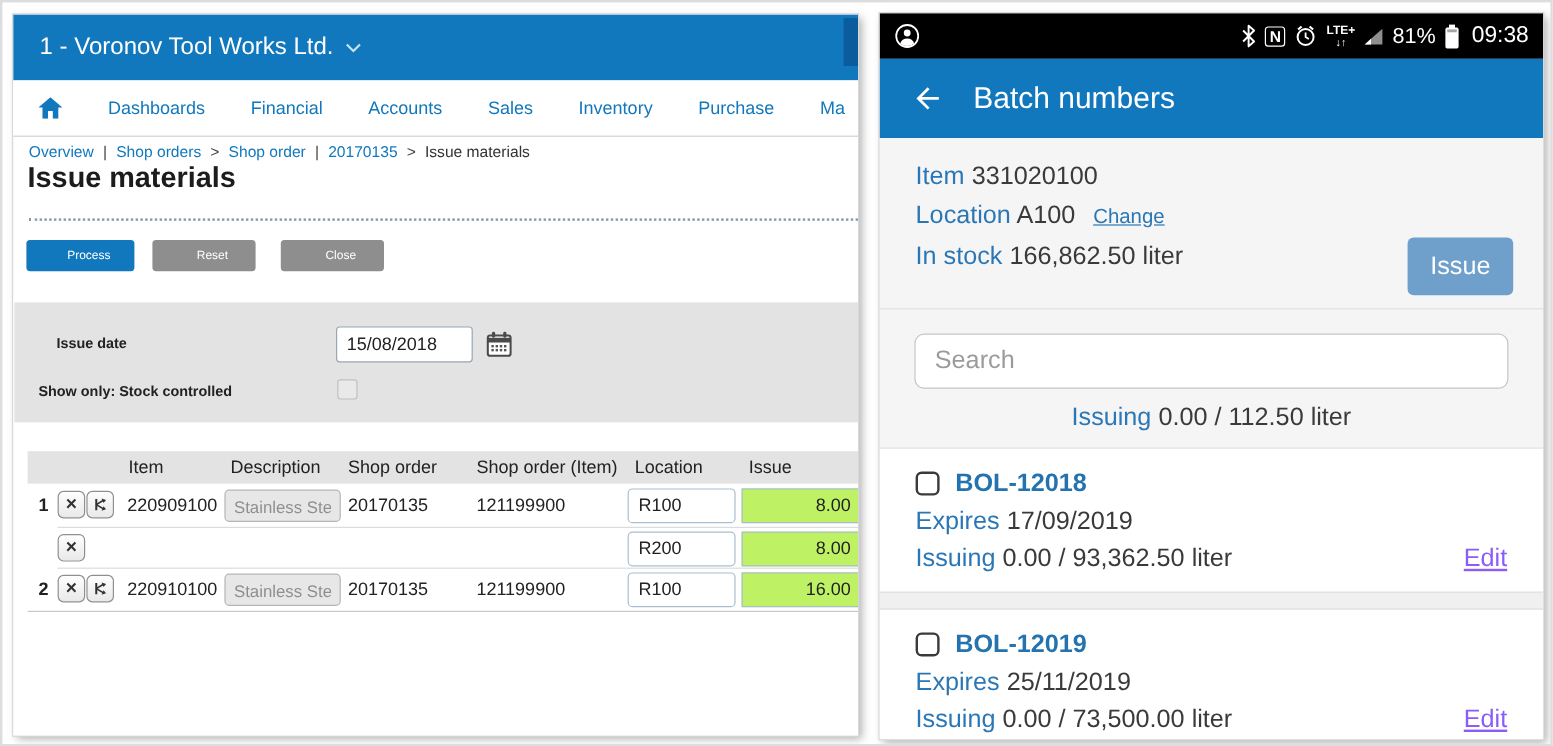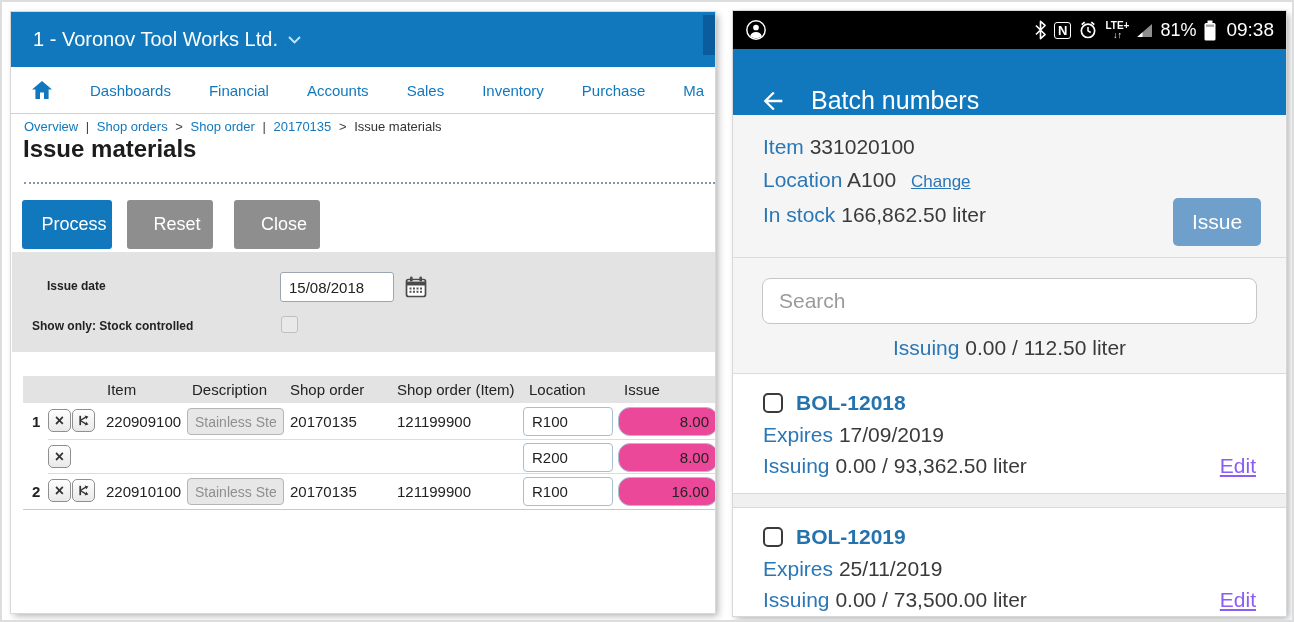--- a/index.html
+++ b/index.html
@@ -17,21 +17,21 @@
   .topnav{position:absolute;left:0;top:55px;right:0;height:46px;background:#fff;
           border-bottom:1px solid #d0d0d0;display:flex;align-items:center;padding-left:21px;gap:38px;}
   .topnav a{color:#1278bd;font-size:15px;text-decoration:none;white-space:nowrap;cursor:pointer;}
   .home{display:inline-flex;align-items:center;cursor:pointer;}
   .crumbs{position:absolute;left:13px;top:107px;font-size:13px;color:#333;white-space:nowrap;}
   .crumbs a{color:#1278bd;text-decoration:none;cursor:pointer;}
   .crumbs .sep{color:#444;margin:0 4px;}
   .erp h1{position:absolute;left:12px;top:123px;margin:0;font-size:24px;font-weight:700;color:#1c1c1c;}
   .dotted{position:absolute;left:13px;right:0;top:170px;border-top:2px dotted #8699ab;height:0;}
   .toolbar{position:absolute;left:11px;top:188px;display:flex;}
-  .btn{height:49px;border:none;border-radius:3px;color:#fff;font-size:18px;cursor:pointer;
+  .btn{height:26px;border:none;border-radius:3px;color:#fff;font-size:10px;cursor:pointer;
        font-family:inherit;display:inline-flex;align-items:center;justify-content:center;padding-left:20px;}
   .btn.primary{background:#1278bd;width:90px;margin-right:15px;}
   .btn.gray{background:#8e8e8e;}
   .btn.reset{width:86px;margin-right:21px;}
   .btn.close{width:86px;}
   .filterbox{position:absolute;left:1px;right:0;top:240px;height:100px;background:#e3e3e3;}
   .flabel{position:absolute;font-size:12px;font-weight:700;color:#222;}
   .datein{position:absolute;left:268px;top:20px;width:114px;height:30px;box-sizing:border-box;
           border:1px solid #9aa7b2;border-radius:3px;font-size:15px;padding:0 8px;color:#222;
           font-family:inherit;background:#fff;}
@@ -53,40 +53,40 @@
   .cell{position:absolute;line-height:35px;font-size:15px;color:#222;white-space:nowrap;}
   .c-item{left:95px;width:76px;overflow:hidden;}
   .c-so{left:279px;} .c-soi{left:386px;}
   .desc{position:absolute;left:176px;top:4px;width:97px;height:27px;box-sizing:border-box;
         border:1px solid #b5b5b5;border-radius:4px;background:#e7e7e7;color:#8f8f8f;font-size:14px;
         padding:0 7px;font-family:inherit;overflow:hidden;}
   .loc{position:absolute;left:512px;top:3px;width:90px;height:29px;box-sizing:border-box;
        border:1px solid #a9bed0;border-radius:4px;font-size:15px;padding:0 8px;color:#222;
        font-family:inherit;background:#fff;}
   .iss{position:absolute;left:607px;top:3px;width:100px;height:29px;box-sizing:border-box;
-       border:1px solid #a9bed0;border-radius:12px;font-size:15px;padding:0 8px;color:#222;
-       text-align:right;font-family:inherit;background:#ec4899;}
+       border:1px solid #a9bed0;border-radius:0;font-size:15px;padding:0 8px;color:#222;
+       text-align:right;font-family:inherit;background:#bef264;}
   .rsep{position:absolute;left:37px;right:0;height:1px;background:#dcdcdc;}
   .rsep.bottom{left:12px;background:#c9c9c9;}
 
   
   .phone{left:731px;top:9px;width:553px;height:605px;background:#f5f5f5;}
   .sbar{position:absolute;left:0;top:0;right:0;height:38px;background:#000;color:#fff;
         display:flex;align-items:center;padding:0 12px;gap:7px;box-sizing:border-box;}
   .spacer{flex:1;}
   .sic{display:inline-flex;align-items:center;}
   .nfc{font-size:13px;font-weight:700;border:1.5px solid #fff;border-radius:3px;padding:0 3px;
        line-height:15px;}
   .datause{display:inline-flex;flex-direction:column;align-items:center;line-height:1;}
   .datause b{font-size:10px;font-weight:700;}
   .datause i{font-style:normal;font-size:9px;margin-top:0;}
   .pct{font-size:18px;}
   .clock{font-size:19px;margin-left:2px;}
   .phead{position:absolute;left:0;top:38px;right:0;height:66px;background:#1278bd;color:#fff;
-         display:flex;align-items:flex-end;padding-left:26px;box-sizing:border-box;}
+         display:flex;align-items:center;padding-left:26px;box-sizing:border-box;}
   .back{display:inline-flex;cursor:pointer;}
   .ptitle{font-size:25px;margin-left:24px;}
   .summary{position:absolute;left:0;top:104px;right:0;height:143px;background:#f5f5f5;
            border-bottom:1px solid #dcdcdc;box-sizing:border-box;padding:15px 0 0 30px;font-size:21px;}
   .srow{line-height:33px;white-space:nowrap;}
   .lbl{color:#2b77b5;}
   .val{color:#3a3a3a;}
   .chg{font-size:17px;color:#2b77b5;text-decoration:underline;margin-left:9px;cursor:pointer;}
   .issuebtn{position:absolute;right:25px;top:83px;width:88px;height:48px;background:#6f9fcb;
             border:none;border-radius:5px;color:#fff;font-size:21px;font-family:inherit;cursor:pointer;}

